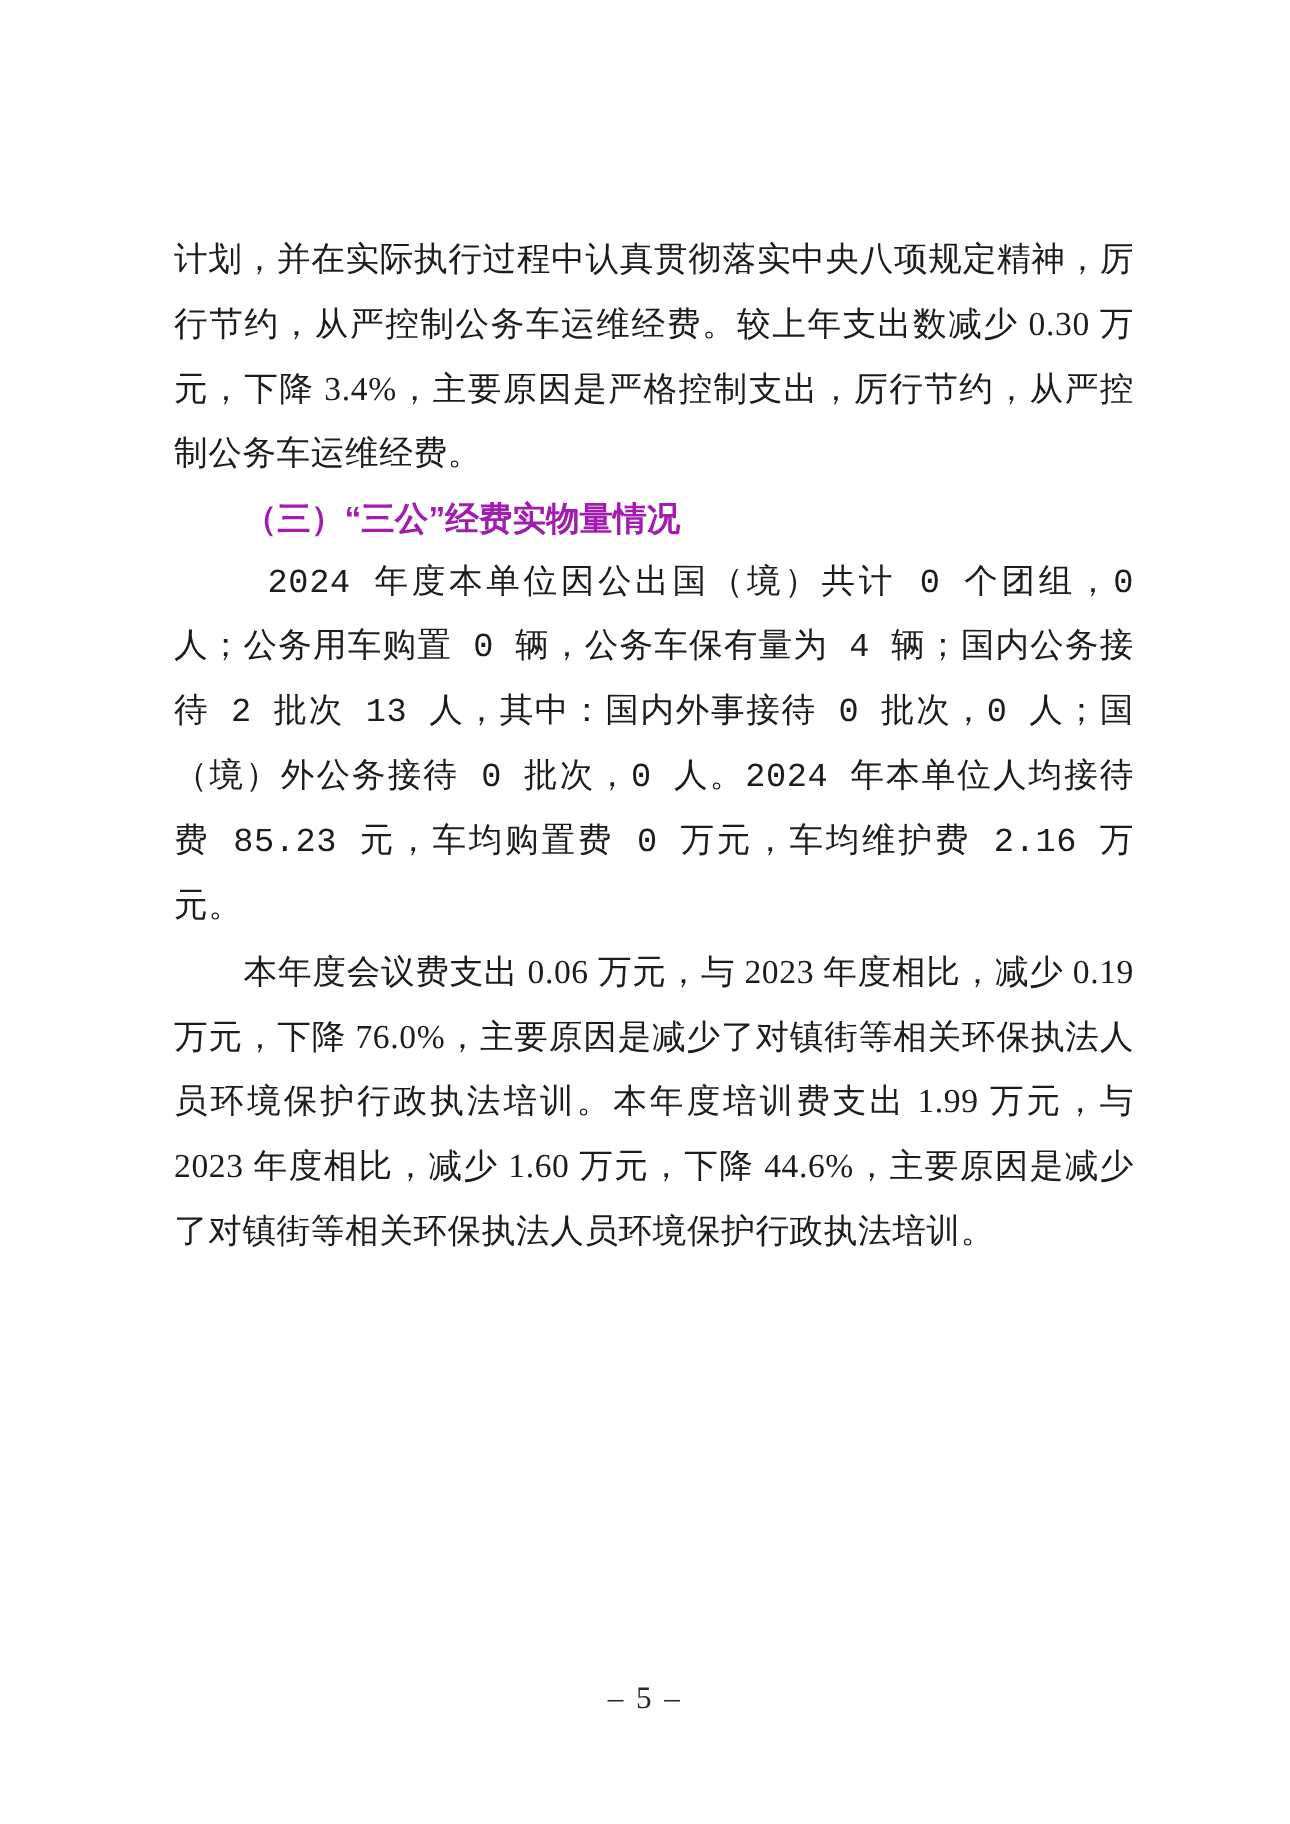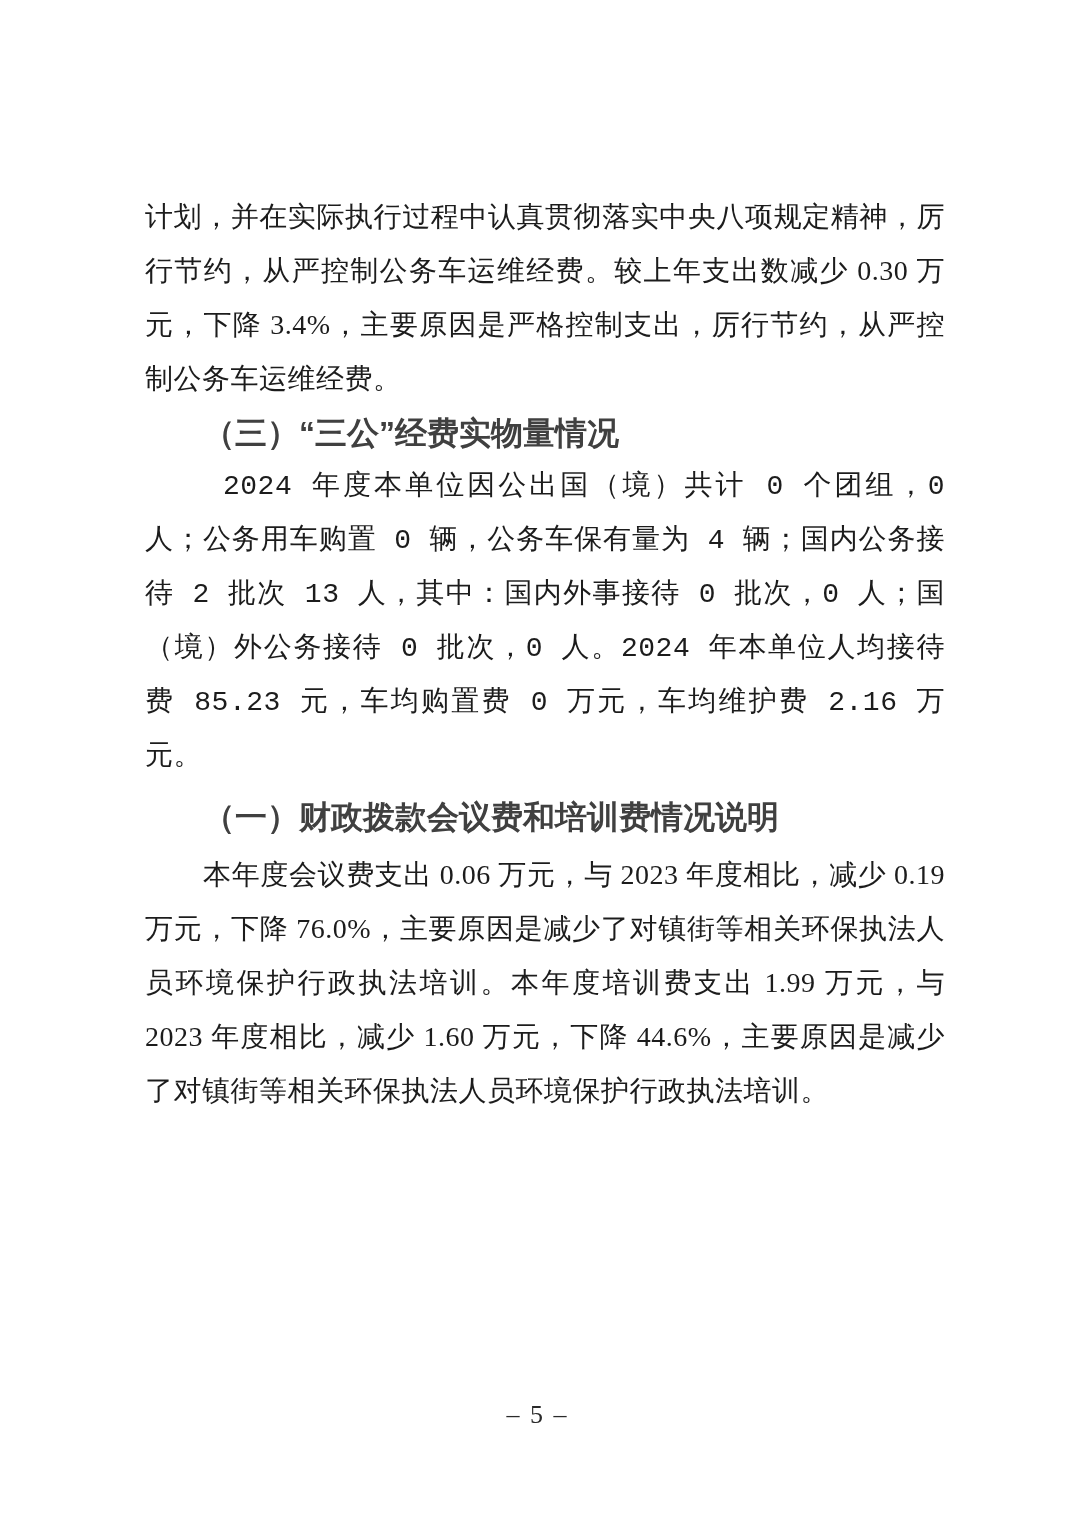--- a/index.html
+++ b/index.html
@@ -30,23 +30,23 @@
     text-justify: inter-ideograph;
     letter-spacing: 0.5px;
   }
   .para.no-indent { text-indent: 0; }
   .para.indent-2  { text-indent: 58px; }
   .para.indent-27 { text-indent: 78px; font-family: Liberation Mono, monospace; }
   .heading {
     margin: 0;
     font-family: "Liberation Sans", "DejaVu Sans", sans-serif;
     font-weight: bold;
-    font-size: 32px;
+    font-size: 28px;
     line-height: 54px;
-    color: #404040;
+    color: #a21caf;
     text-indent: 58px;
     text-align: left;
   }
   .heading.h-major { margin-top: 7px; }
   .heading.h-sub   { margin-top: 6px; margin-bottom: 4px; }
   .footer {
     position: absolute;
     left: 0;
     width: 1075px;
     top: 1400px;
@@ -65,21 +65,20 @@
   <div class="text-block">
 
     <p class="para no-indent">计划，并在实际执行过程中认真贯彻落实中央八项规定精神，厉行节约，从严控制公务车运维经费。较上年支出数减少 0.30 万元，下降 3.4%，主要原因是严格控制支出，厉行节约，从严控制公务车运维经费。</p>
 
 
     <h3 class="heading">（三）“三公”经费实物量情况</h3>
 
     <p class="para indent-27">2024 年度本单位因公出国（境）共计 0 个团组，0 人；公务用车购置 0 辆，公务车保有量为 4 辆；国内公务接待 2 批次 13 人，其中：国内外事接待 0 批次，0 人；国（境）外公务接待 0 批次，0 人。2024 年本单位人均接待费 85.23 元，车均购置费 0 万元，车均维护费 2.16 万元。</p>
 
 
-    <h3 class="heading h-sub">（一）财政拨款会议费和培训费情况说明</h3>
 
     <p class="para indent-2">本年度会议费支出 0.06 万元，与 2023 年度相比，减少 0.19 万元，下降 76.0%，主要原因是减少了对镇街等相关环保执法人员环境保护行政执法培训。本年度培训费支出 1.99 万元，与 2023 年度相比，减少 1.60 万元，下降 44.6%，主要原因是减少了对镇街等相关环保执法人员环境保护行政执法培训。</p>
 
   </div>
 
   <div class="footer">– 5 –</div>
 
 </div>
 
 </body></html>

